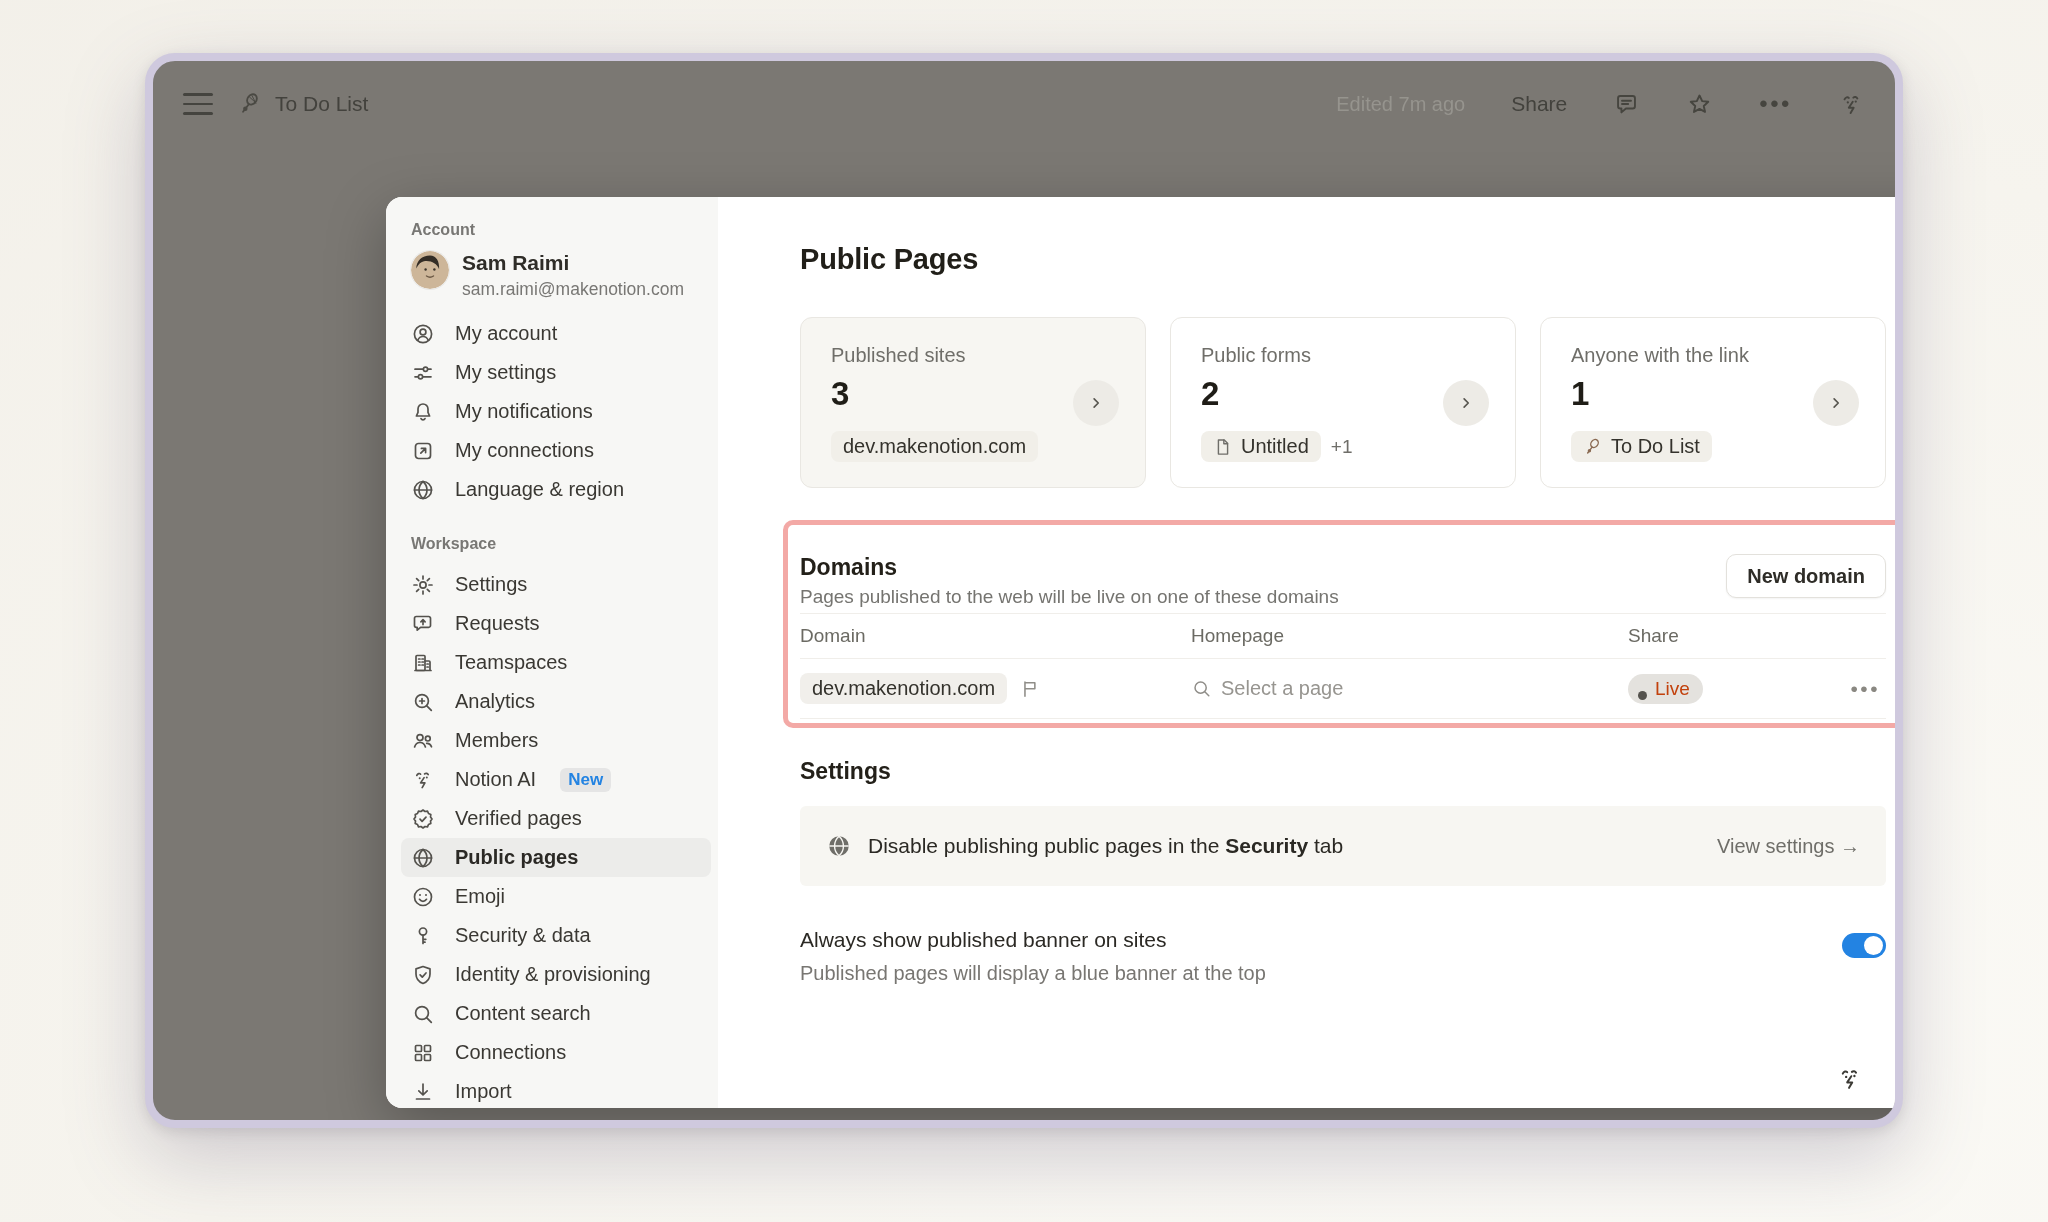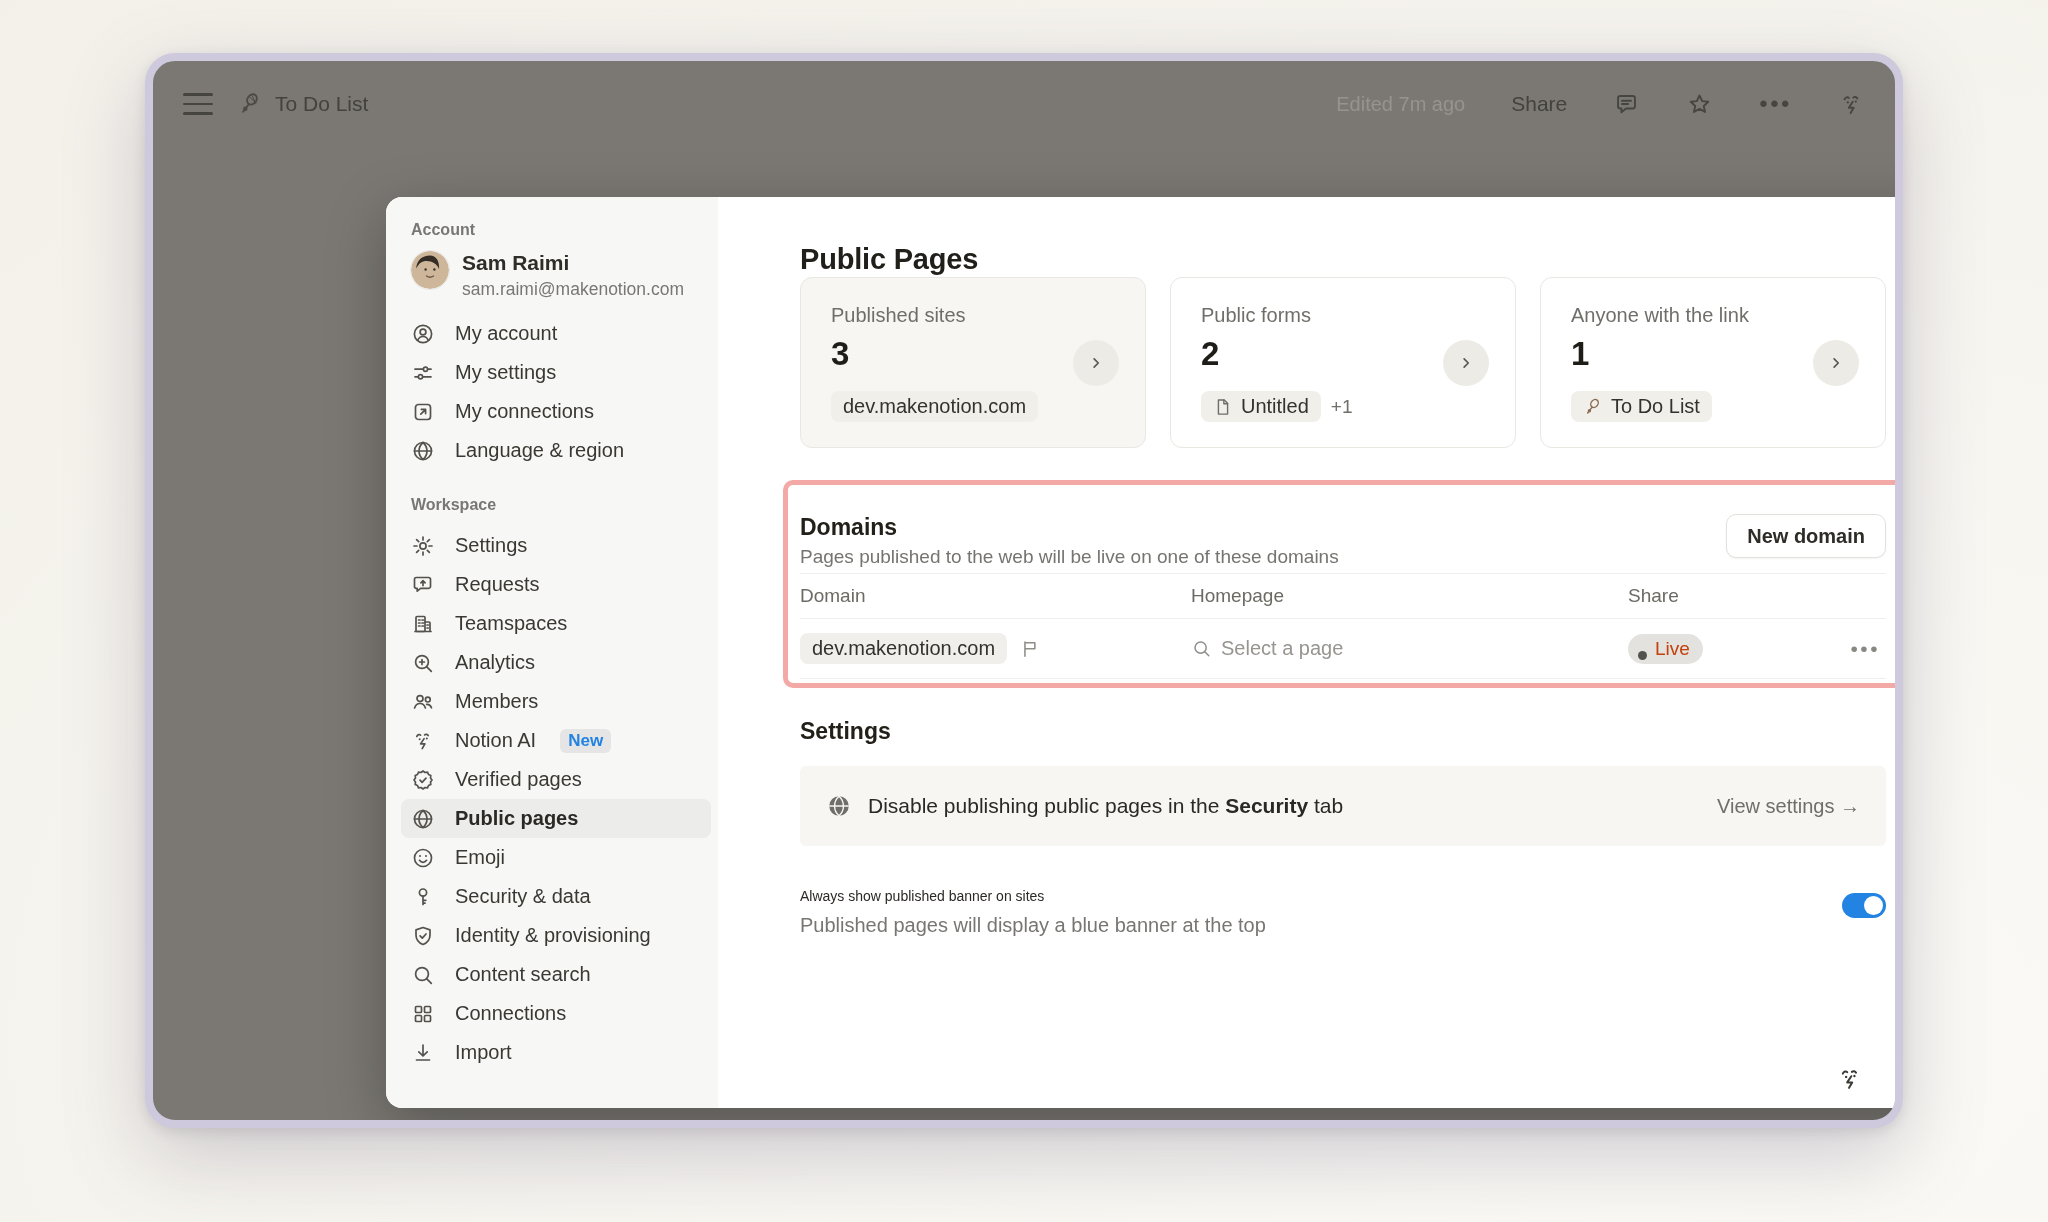--- a/index.html
+++ b/index.html
@@ -55,21 +55,21 @@
   .item { display:flex; align-items:center; gap:20px; height:39px; padding:0 10px; border-radius:8px; font-size:20px; color:#3a3833; cursor:pointer; }
   .item .ic { color:#54524d; flex:none; }
   .item.sel { background:#ececea; font-weight:700; color:#2b2925; }
   .badge-new { margin-left:4px; font-size:17px; font-weight:600; color:#2383e2; background:#e5e5e5; border-radius:6px; padding:2px 8px; }
 
   
   .main { position:absolute; left:332px; top:0; right:0; bottom:0; background:#fff; }
   .content { position:absolute; left:82px; top:0; width:1086px; }
   h1.page-h { margin-top:44px; font-size:29px; line-height:36px; font-weight:700; color:#211f19; letter-spacing:-.2px; }
 
-  .cards { display:flex; gap:24px; }
+  .cards { display:flex; gap:24px; margin-top:40px; }
   .card { position:relative; width:346px; height:171px; border:1px solid #e9e7e2; border-radius:12px; padding:26px 30px; background:#fff; cursor:pointer; }
   .card.first { background:#f7f6f2; }
   .card-label { font-size:20px; color:#6f6e69; }
   .card-num { font-size:33px; font-weight:700; color:#1f1d17; margin-top:8px; }
   .card-chips { display:flex; align-items:center; gap:10px; margin-top:18px; }
   .chip { display:inline-flex; align-items:center; gap:8px; background:#f1efe9; border-radius:8px; padding:4px 12px; font-size:20px; color:#34322c; }
   .chip .ic { width:20px; height:20px; color:#6f6e69; }
   .chip-extra { font-size:19px; color:#6f6e69; }
   .chev-circle { position:absolute; right:26px; top:50%; transform:translateY(-50%); width:46px; height:46px; border-radius:50%; background:#edebe6; display:flex; align-items:center; justify-content:center; color:#57554f; }
   .chev-circle .ic { width:18px; height:18px; stroke-width:2.2; }
@@ -93,21 +93,21 @@
   .live-dot { width:9px; height:9px; border-radius:50%; background:#54524d; }
   .row-dots { margin-left:auto; padding-right:6px; color:#8a8882; font-size:21px; letter-spacing:2.5px; cursor:pointer; }
 
   
   h2.sec-h { margin-top:28px; font-size:23px; font-weight:700; line-height:30px; color:#232019; }
   .banner { margin-top:20px; height:80px; background:#f7f6f2; border-radius:6px; display:flex; align-items:center; padding:0 26px; gap:16px; }
   .banner-text { font-size:21px; color:#2b2924; }
   .banner-text b { font-weight:700; }
   .view-settings { margin-left:auto; font-size:20px; color:#6f6e69; cursor:pointer; }
   .toggle-row { margin-top:42px; display:flex; align-items:flex-start; }
-  .trow-title { font-size:14px; color:#2b2924; }
+  .trow-title { font-size:21px; color:#2b2924; }
   .trow-sub { font-size:20px; color:#787672; margin-top:10px; }
   .toggle { margin-left:auto; margin-top:5px; width:44px; height:25px; border-radius:13px; background:#2383e2; position:relative; cursor:pointer; }
   .toggle::after { content:""; position:absolute; top:3px; right:3px; width:19px; height:19px; border-radius:50%; background:#fff; }
 </style>
 </head>
 <body>
 
 <div class="window">
 
   <div class="topbar">
@@ -177,20 +177,27 @@
       <div class="item">
         <svg class="ic" viewBox="0 0 24 24">
             <path d="M4 8.2h16M4 15.8h16"></path>
             <circle cx="14.5" cy="8.2" r="2.1" fill="#f7f7f5"></circle>
             <circle cx="9.5" cy="15.8" r="2.1" fill="#f7f7f5"></circle>
           </svg>
         <span>My settings</span>
       </div>
       <div class="item">
         <svg class="ic" viewBox="0 0 24 24">
+            <path d="M12 4a5 5 0 0 0-5 5v3.4L5.4 16h13.2L17 12.4V9a5 5 0 0 0-5-5z"></path>
+            <path d="M10 18.6a2.2 2.2 0 0 0 4 0"></path>
+          </svg>
+        <span>My notifications</span>
+      </div>
+      <div class="item">
+        <svg class="ic" viewBox="0 0 24 24">
             <rect x="4.5" y="4.5" width="15" height="15" rx="3"></rect>
             <path d="M9.8 14.2l4.6-4.6M10.4 9.4h4.2v4.2"></path>
           </svg>
         <span>My connections</span>
       </div>
       <div class="item">
         <svg class="ic" viewBox="0 0 24 24">
             <circle cx="12" cy="12" r="8.5"></circle>
             <path d="M3.5 12h17M12 3.5c2.6 2.3 4 5.2 4 8.5s-1.4 6.2-4 8.5c-2.6-2.3-4-5.2-4-8.5s1.4-6.2 4-8.5z"></path>
           </svg>

